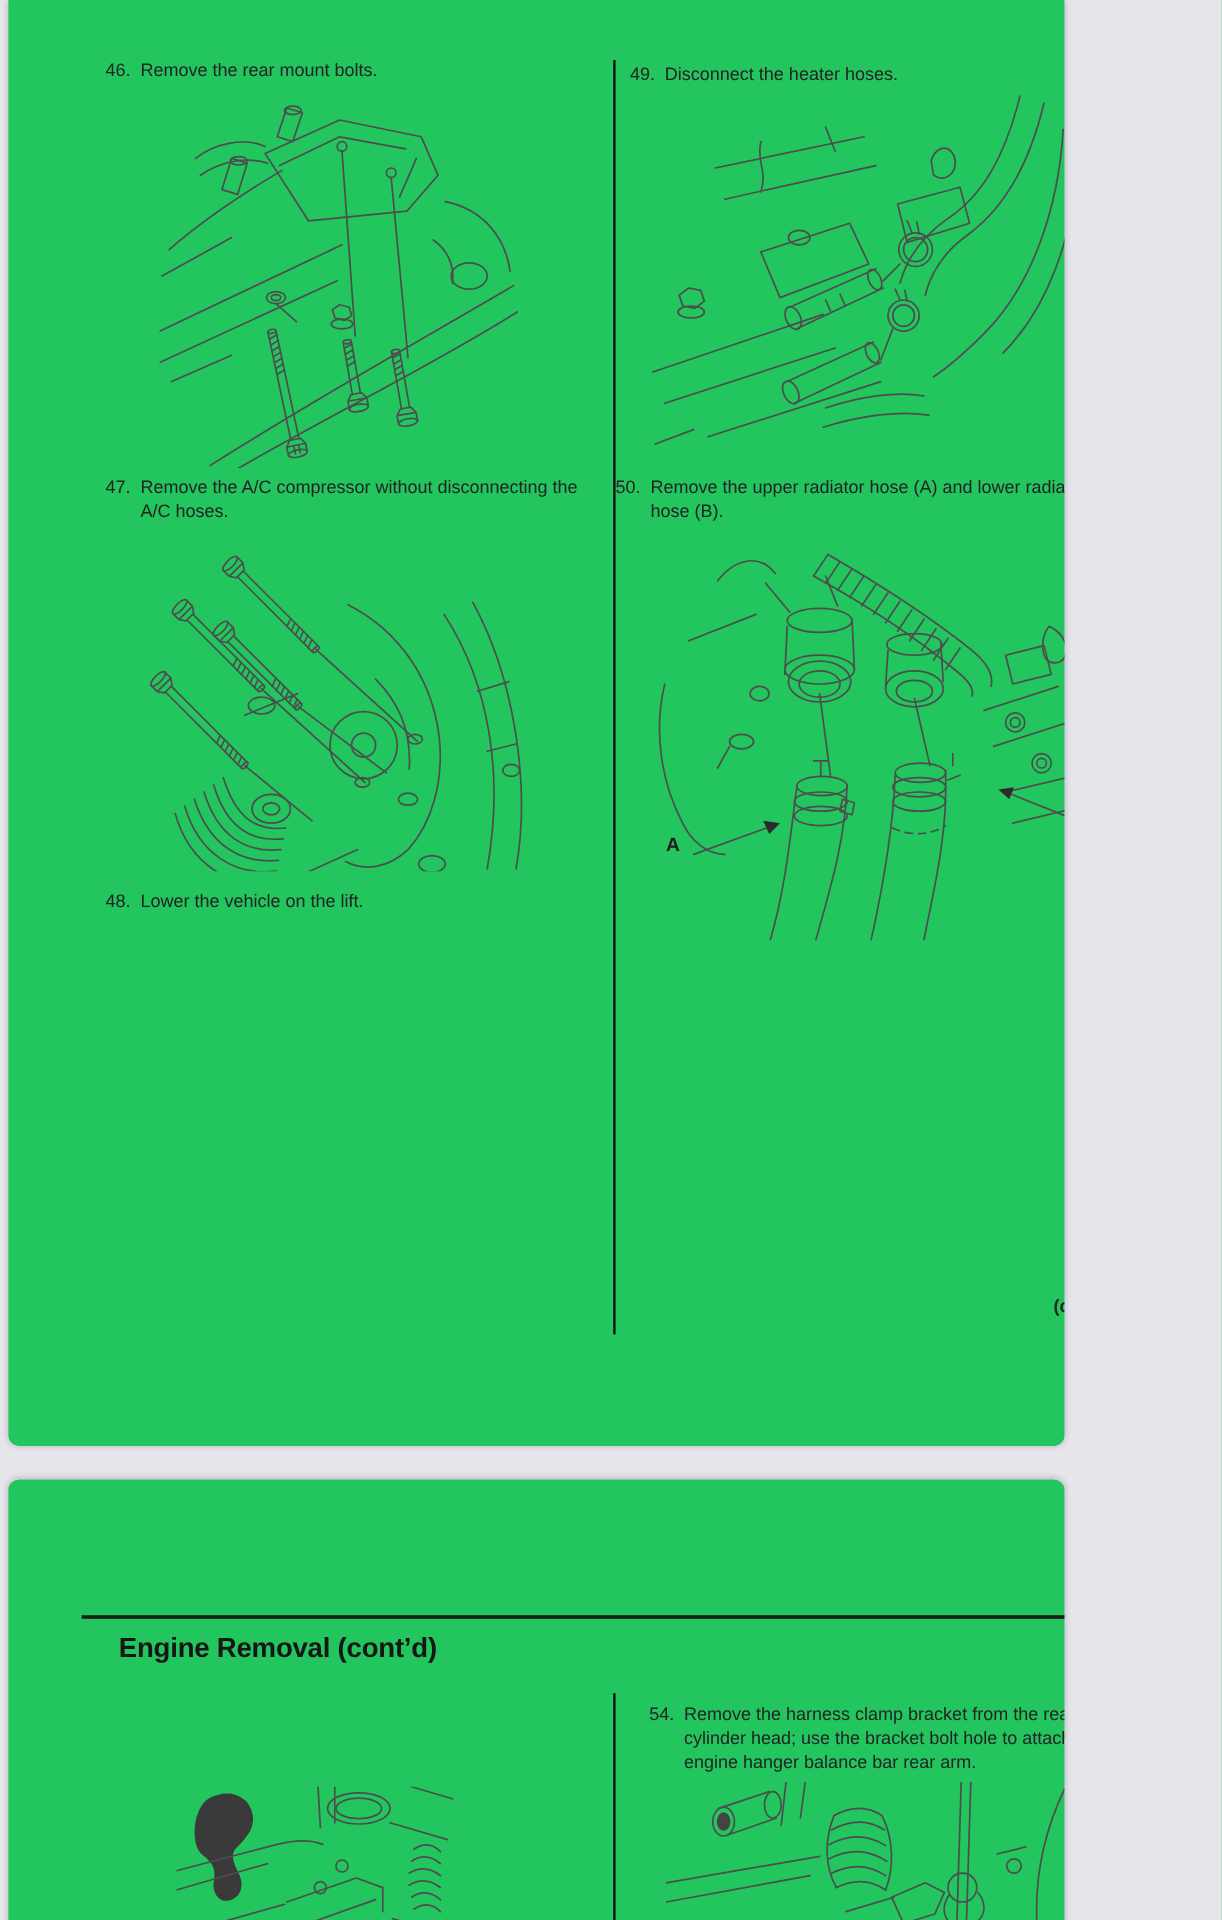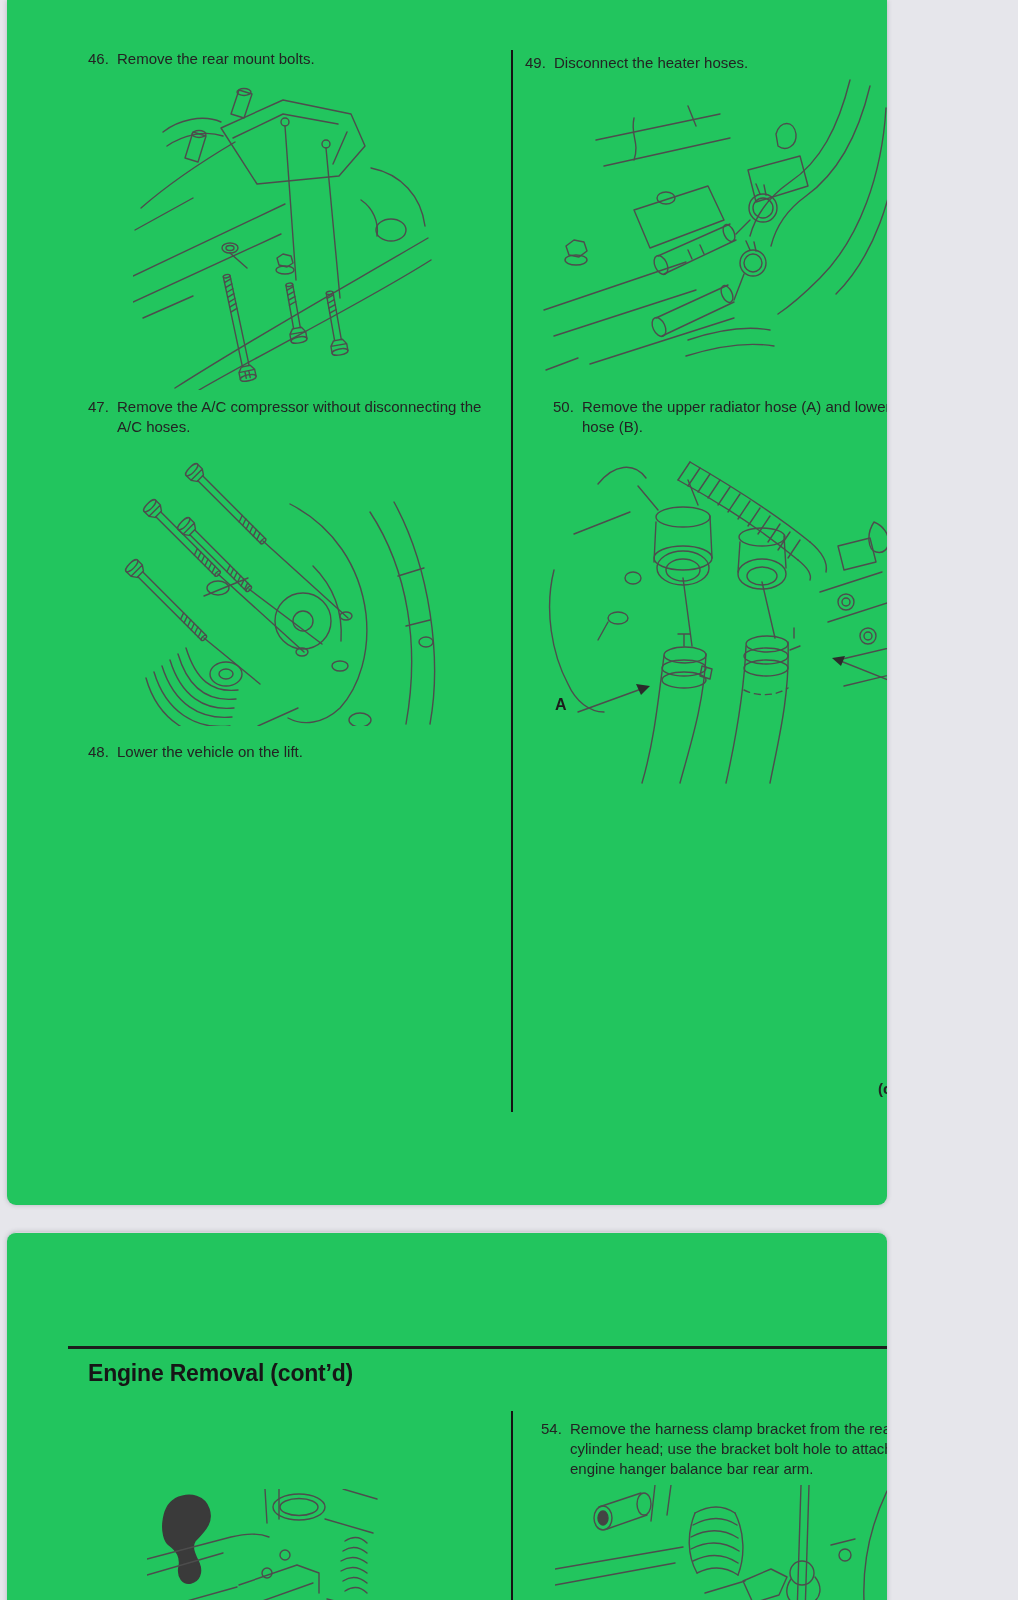--- a/index.html
+++ b/index.html
@@ -171,21 +171,21 @@
           <path d="M262,66 C300,124 312,200 298,278 M286,56 C322,122 334,212 322,278 M298,180 L322,174 M290,130 L316,122"></path>
           <ellipse cx="110" cy="142" rx="11" ry="7"></ellipse>
             <ellipse cx="232" cy="220" rx="8" ry="5"></ellipse>
           <ellipse cx="252" cy="274" rx="11" ry="7"></ellipse>
             <ellipse cx="318" cy="196" rx="7" ry="5"></ellipse>
           <path d="M150,280 L190,262 M96,150 L140,132"></path>
         </g>
       </svg>
     </div>
 
-    <div class="step" style="left:546px;top:397px;">
+    <div class="step" style="left:506px;top:397px;">
       <span class="num">50.</span>
       <span class="txt">Remove the upper radiator hose (A) and lower radiator hose (B).</span>
     </div>
 
     <div class="fig" style="left:531px;top:450px;">
       <svg width="372" height="335" viewBox="0 0 372 335">
         <g class="lineart">
           <path d="M152,12 C190,34 235,62 272,92 M140,30 C180,52 224,80 260,110"></path>
           <path d="M152,12 L140,30 M162,18 L150,36 M172,24 L160,42 M182,30 L170,48 M192,37 L180,55 M202,44 L190,62 M212,51 L200,69 M222,58 L210,76 M232,66 L220,84 M242,74 L230,92 M252,82 L240,100 M262,90 L250,108"></path>
           <path d="M272,92 C285,103 290,112 288,122 M260,110 C270,118 274,124 272,130"></path>
@@ -238,21 +238,21 @@
       <span class="txt">Lower the vehicle on the lift.</span>
     </div>
 
     <div class="contd" style="left:806px;top:1080px;width:120px;">(cont’d)</div>
     <div class="pagenum" style="left:826px;top:1138px;width:120px;">5-7</div>
   </div>
 
   <div class="page" id="page2">
 
     <div class="sec-rule" style="left:61px;top:113px;width:884px;"></div>
-    <div class="sec-sub" style="left:81px;top:127px;">Engine Removal (cont’d)</div>
+    <div class="sec-sub" style="left:92px;top:127px;">Engine Removal (cont’d)</div>
 
     <div class="vdiv" style="left:504px;top:178px;height:210px;"></div>
 
 
     <div class="step" style="left:518px;top:186px;margin-left:16px;">
       <span class="num">54.</span>
       <span class="txt">Remove the harness clamp bracket from the rear cylinder head; use the bracket bolt hole to attach the engine hanger balance bar rear arm.</span>
     </div>
 
     <div class="fig" style="left:140px;top:256px;">

